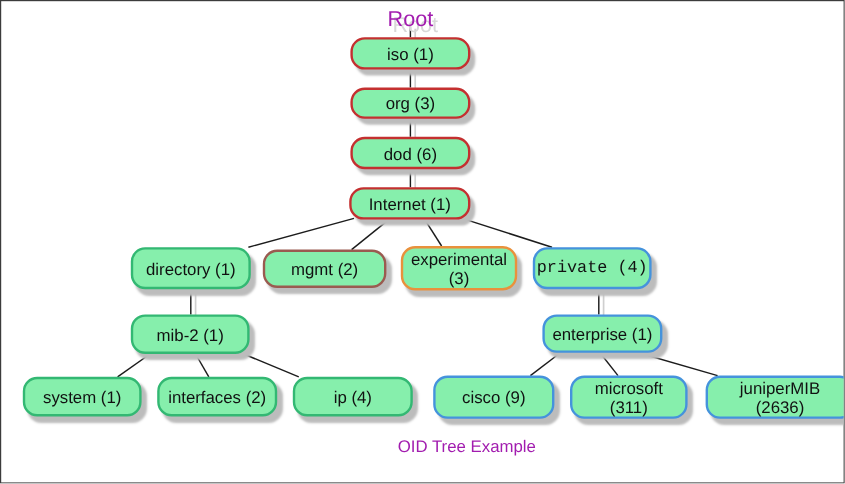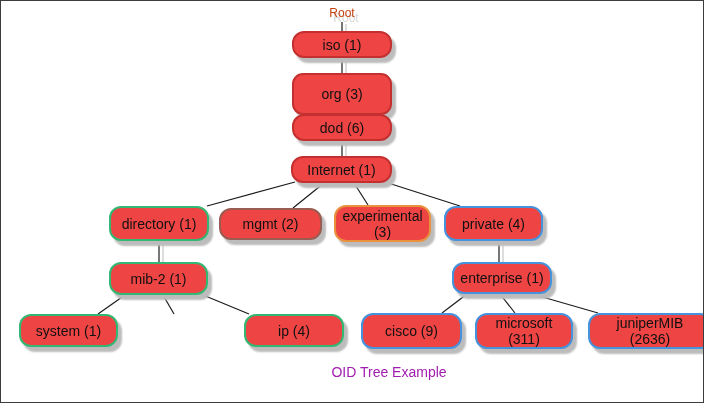--- a/index.html
+++ b/index.html
@@ -10,39 +10,39 @@
     border:1px solid #3c3c3c;
     background:#ffffff;
     font-family:"Liberation Sans", sans-serif;
     overflow:hidden;
   }
   #edges{position:absolute;left:0;top:0;width:704px;height:403px;}
   #nodes{position:absolute;left:0;top:0;width:704px;height:403px;}
   .node{
     position:absolute;
     box-sizing:border-box;
-    background:#ef4444;
+    background:#86efac;
     border:2px solid #888;
     border-radius:12px;
     box-shadow:4px 5px 2px #bcbcbc;
     display:flex;
     flex-direction:column;
     align-items:center;
     justify-content:center;
     font-size:14px;
     line-height:16px;
     color:#111;
     text-align:center;
   }
   #root-label{
     position:absolute;
     left:298px;top:5px;width:86px;
     text-align:center;
-    font-size:12px;
-    color:#c2410c;
+    font-size:18px;
+    color:#a21caf;
     text-shadow:4px 5px 0 #d8d8d8;
   }
   #caption{
     position:absolute;
     left:0;top:363px;width:704px;
     text-align:center;
     font-size:14px;
     color:#a21caf;
     padding-left:36px;
   }
@@ -73,50 +73,53 @@
       <line x1="498" y1="240" x2="498" y2="261" stroke="#1c1c1c" stroke-width="1.2"></line>
       <line x1="466" y1="293" x2="441" y2="312" stroke="#1c1c1c" stroke-width="1.2"></line>
       <line x1="499" y1="293" x2="514" y2="312" stroke="#1c1c1c" stroke-width="1.2"></line>
       <line x1="531" y1="293" x2="597" y2="312" stroke="#1c1c1c" stroke-width="1.2"></line>
     </svg>
   <div id="root-label">Root</div>
   <div id="nodes">
       <div class="node" style="left: 291px; top: 30px; width: 100px; height: 27px; border-color: rgb(196, 48, 48);">
         <div>iso (1)</div>
       </div>
-      <div class="node" style="left: 291px; top: 72px; width: 100px; height: 42px; border-color: rgb(196, 48, 48); border-radius: 11px;">
+      <div class="node" style="left: 291px; top: 72px; width: 100px; height: 26px; border-color: rgb(196, 48, 48);">
         <div>org (3)</div>
       </div>
       <div class="node" style="left: 291px; top: 113px; width: 100px; height: 27px; border-color: rgb(196, 48, 48);">
         <div>dod (6)</div>
       </div>
       <div class="node" style="left: 290px; top: 155px; width: 101px; height: 27px; border-color: rgb(196, 48, 48);">
         <div>Internet (1)</div>
       </div>
       <div class="node" style="left: 108px; top: 205px; width: 100px; height: 35px; border-color: rgb(51, 184, 115);">
         <div>directory (1)</div>
       </div>
       <div class="node" style="left: 218px; top: 207px; width: 103px; height: 32px; border-color: rgb(154, 91, 80);">
         <div>mgmt (2)</div>
       </div>
       <div class="node" style="left: 333px; top: 204px; width: 97px; height: 37px; border-color: rgb(233, 145, 60);">
         <div>experimental</div>
         <div>(3)</div>
       </div>
-      <div class="node" style="left: 443px; top: 205px; width: 99px; height: 35px; border-color: rgb(69, 147, 220);">
+      <div class="node" style="left: 443px; top: 205px; width: 99px; height: 35px; border-color: rgb(69, 147, 220); font-family: Liberation Mono, monospace;">
         <div>private (4)</div>
       </div>
       <div class="node" style="left: 108px; top: 261px; width: 99px; height: 33px; border-color: rgb(51, 184, 115);">
         <div>mib-2 (1)</div>
       </div>
       <div class="node" style="left: 451px; top: 261px; width: 100px; height: 32px; border-color: rgb(69, 147, 220);">
         <div>enterprise (1)</div>
       </div>
       <div class="node" style="left: 18px; top: 313px; width: 99px; height: 33px; border-color: rgb(51, 184, 115);">
         <div>system (1)</div>
+      </div>
+      <div class="node" style="left: 130px; top: 313px; width: 100px; height: 33px; border-color: rgb(51, 184, 115);">
+        <div>interfaces (2)</div>
       </div>
       <div class="node" style="left: 243px; top: 313px; width: 100px; height: 33px; border-color: rgb(51, 184, 115);">
         <div>ip (4)</div>
       </div>
       <div class="node" style="left: 360px; top: 312px; width: 101px; height: 36px; border-color: rgb(69, 147, 220);">
         <div>cisco (9)</div>
       </div>
       <div class="node" style="left: 474px; top: 312px; width: 98px; height: 36px; border-color: rgb(69, 147, 220);">
         <div>microsoft</div>
         <div>(311)</div>

